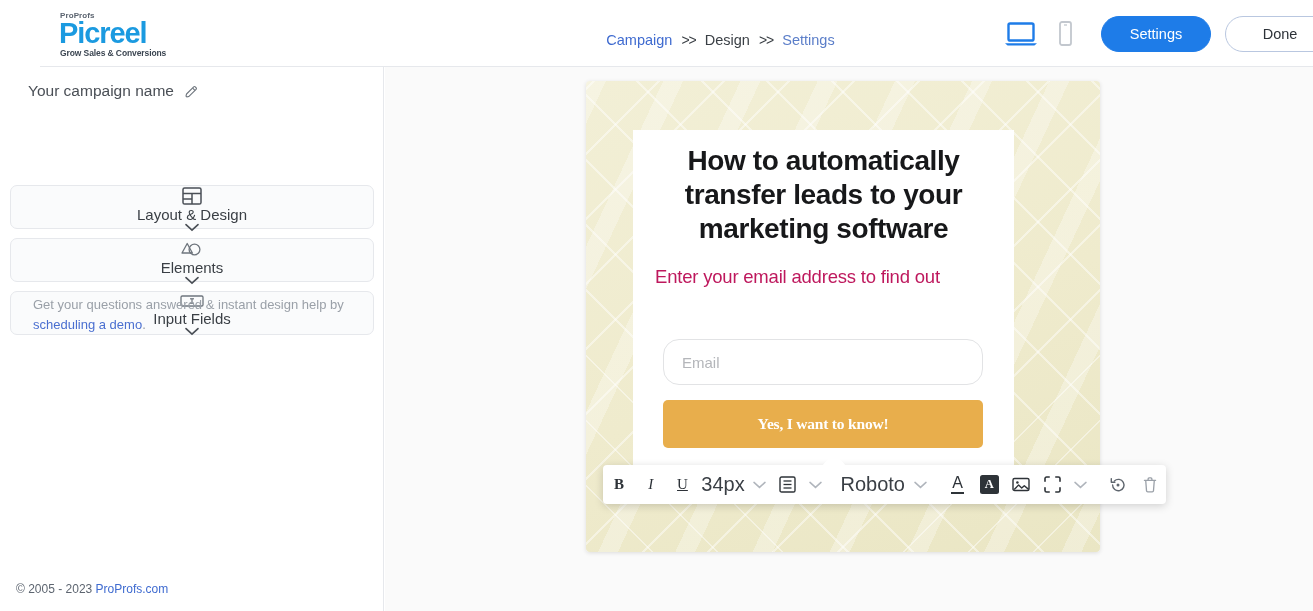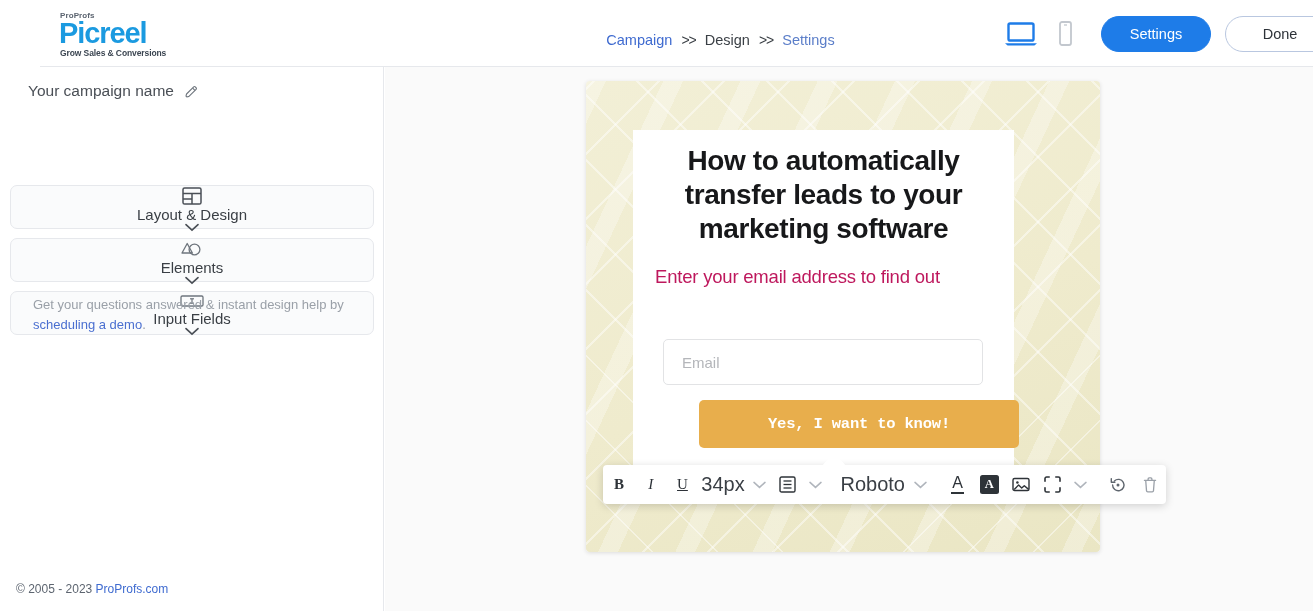--- a/index.html
+++ b/index.html
@@ -130,34 +130,33 @@
     font-weight: 700; color: #17181a; letter-spacing: -.4px;
   }
   .subtext {
     position: absolute; left: 22px; top: 134px; width: 337px;
     font-size: 18.5px; line-height: 26px;
     color: #be185d; letter-spacing: -.2px;
   }
   .email-input {
     position: absolute; left: 30px; top: 209px;
     width: 320px; height: 46px;
-    border: 1px solid #e2e3e5; border-radius: 5px;
+    border: 1px solid #e2e3e5; border-radius: 16px;
     background: #fff; font-size: 15px; color: #b4b6ba;
     padding-left: 18px; font-family: "Liberation Sans", sans-serif;
     outline: none;
   }
   .email-input::placeholder { color: #b4b6ba; }
   .cta-btn {
     position: absolute; left: 30px; top: 270px;
     width: 320px; height: 48px;
     background: #e8ae4c; border: none; border-radius: 5px;
     color: #ffffff; font-size: 15.5px; font-weight: 700;
     letter-spacing: -.2px; cursor: pointer;
-    font-family: Liberation Mono, monospace;
-    margin-left: 36px;
+    font-family: Liberation Serif, serif;
   }
 
   
   .toolbar {
     position: absolute; left: 603px; top: 465px;
     width: 563px; height: 39px;
     background: #ffffff; border-radius: 4px;
     box-shadow: 0 2px 9px rgba(0,0,0,.17);
     display: flex; align-items: center;
     z-index: 20;

